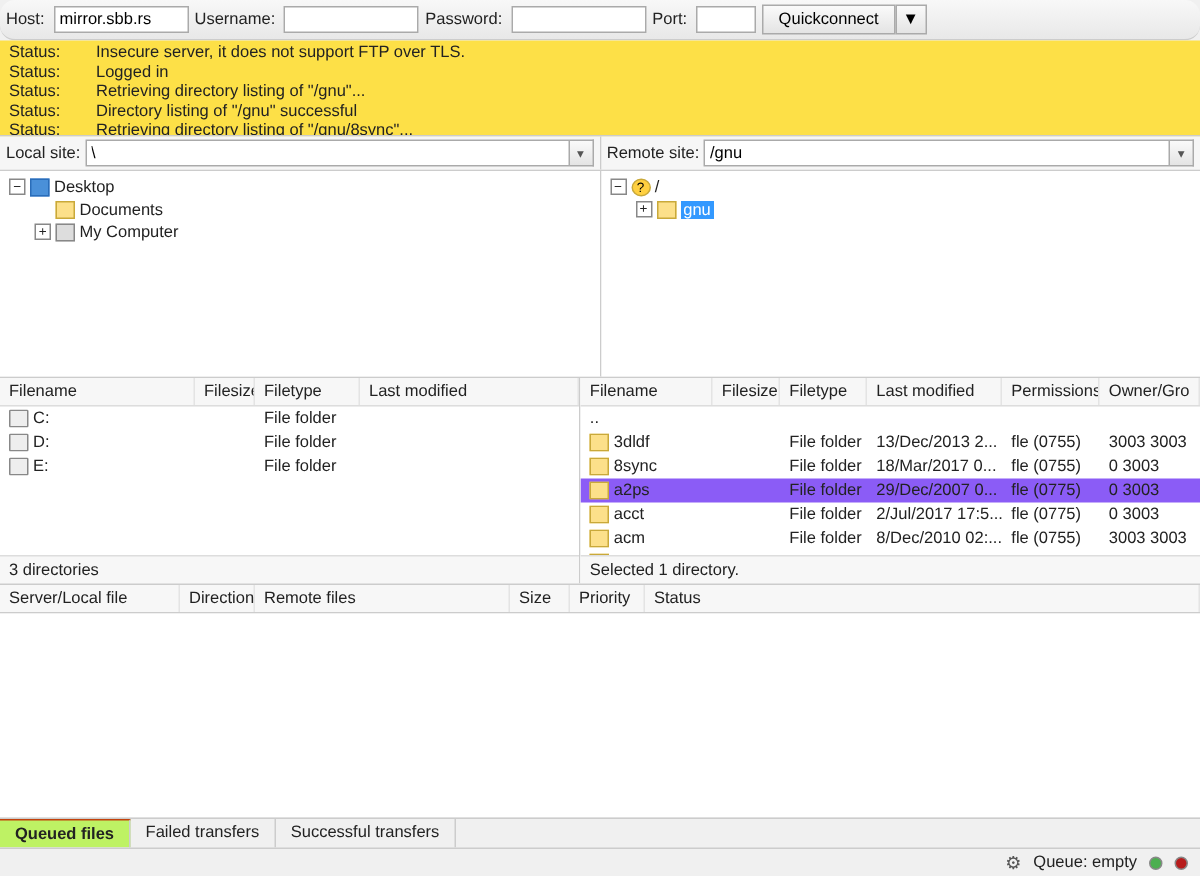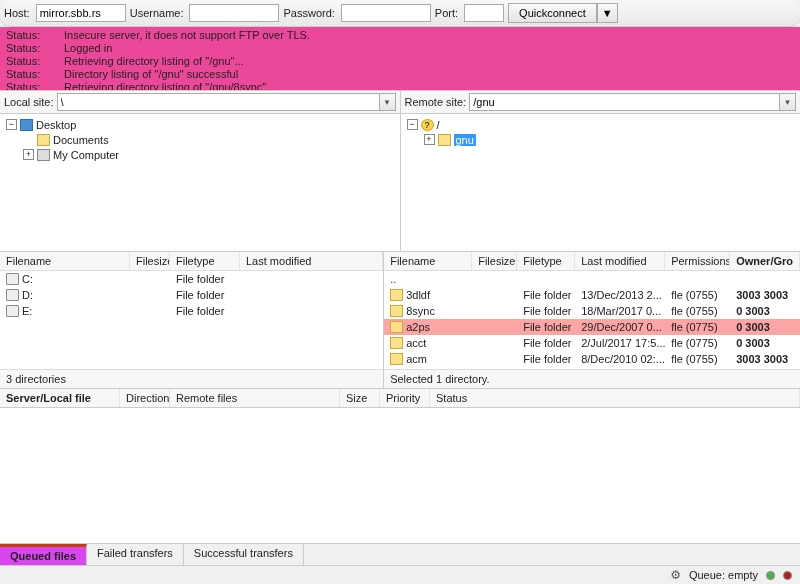--- a/index.html
+++ b/index.html
@@ -6,21 +6,21 @@
 body { font-family: "Segoe UI", Tahoma, sans-serif; font-size: 11px; color: #222; background: #f0f0f0; width: 800px; height: 584px; overflow: hidden; display: flex; flex-direction: column; }
 .toolbar { display: flex; align-items: center; gap: 4px; padding: 3px 4px; background: linear-gradient(#f8f8f8,#e8e8e8); border-bottom: 1px solid #ccc; border-radius: 10px; }
 .toolbar label { margin-right: 2px; }
 .toolbar input { border: 1px solid #aaa; padding: 1px 3px; font-size: 11px; height: 18px; }
 .toolbar input.host { width: 90px; background:#fff; }
 .toolbar input.user { width: 90px; }
 .toolbar input.pass { width: 90px; }
 .toolbar input.port { width: 40px; }
 .btn { border: 1px solid #aaa; background: linear-gradient(#fafafa,#e4e4e4); padding: 2px 10px; font-size: 11px; height: 20px; cursor: pointer; }
 .btn.drop { padding: 2px 4px; margin-left: -4px; }
-.log { background: #ec4899; border-bottom: 1px solid #ccc; height: 64px; overflow: hidden; padding: 2px 6px; font-size: 11px; line-height: 13px; }
+.log { background: #fde047; border-bottom: 1px solid #ccc; height: 64px; overflow: hidden; padding: 2px 6px; font-size: 11px; line-height: 13px; }
 .log-row { display: flex; gap: 18px; }
 .log-row .l { width: 40px; }
 .sites { display: flex; align-items: center; border-bottom: 1px solid #ccc; }
 .site { flex: 1; display: flex; align-items: center; padding: 2px 4px; background: #f6f6f6; border-right: 1px solid #ccc; }
 .site:last-child { border-right: none; }
 .site input { flex: 1; border: 1px solid #aaa; padding: 1px 3px; font-size: 11px; height: 18px; background:#fff; }
 .site .chev { width: 16px; height: 18px; border:1px solid #aaa; border-left:none; background:linear-gradient(#fafafa,#e4e4e4); display:flex; align-items:center; justify-content:center; cursor:pointer; font-size:9px; color:#555;}
 .trees { display: flex; height: 138px; border-bottom: 1px solid #ccc; }
 .tree { flex: 1; background: #fff; border-right: 1px solid #ccc; padding: 3px 6px; overflow: hidden; font-size: 11px; }
 .tree:last-child { border-right: none; }
@@ -35,40 +35,40 @@
 .ic.drv { background:#eee; border:1px solid #888; border-radius:1px;}
 .ic.q { background:#ffd040; border:1px solid #c9a93a; border-radius:50%; text-align:center; font-size:9px; line-height:11px; color:#000;}
 .sel { background:#3399ff; color:#fff; padding:0 2px; }
 .listings { display: flex; flex:1; min-height:0; }
 .listing { flex: 1; display:flex; flex-direction:column; border-right: 1px solid #ccc; background:#fff; min-height:0;}
 .listing:last-child { border-right:none; }
 .lhdr { display:flex; border-bottom:1px solid #ddd; background:#f7f7f7; font-size:11px; }
 .lhdr .col { padding:3px 6px; border-right:1px solid #e4e4e4; white-space:nowrap; overflow:hidden; }
 .lbody { flex:1; overflow:hidden; }
 .lrow { display:flex; height:16px; align-items:center; font-size:11px; }
-.lrow.selr { background:#fca5a5; }
+.lrow.selr { background:#8b5cf6; }
 .lrow .col { padding:0 6px; white-space:nowrap; overflow:hidden; display:flex; align-items:center; gap:3px;}
 .lfoot { border-top:1px solid #ddd; padding:3px 6px; background:#f7f7f7; font-size:11px; }
 .queue-hdr { display:flex; border-top:1px solid #ccc; border-bottom:1px solid #ccc; background:#f7f7f7; }
 .queue-hdr .col { padding:3px 6px; border-right:1px solid #e4e4e4; font-size:11px; }
 .queue-body { flex:1; background:#fff; min-height:50px;}
 .bottom-tabs { display:flex; border-top:1px solid #ccc; background:#f0f0f0; }
 .bottom-tabs .tab { padding:3px 10px; border-right:1px solid #ccc; font-size:11px; cursor:pointer;}
-.bottom-tabs .tab.active { background:#d946ef; font-weight:bold; border-top:3px solid #c2410c;}
+.bottom-tabs .tab.active { background:#bef264; font-weight:bold; border-top:1px solid #c2410c;}
 .status { display:flex; align-items:center; justify-content:flex-end; gap:8px; padding:2px 8px; border-top:1px solid #ccc; background:#f0f0f0; font-size:11px;}
 .dot { width:9px; height:9px; border-radius:50%; border:1px solid #888;}
 .dot.g { background:#4caf50;}
 .dot.r { background:#b71c1c;}
 .gear { font-size:12px; color:#555;}
 
 .L .col.c1{width:130px;} .L .col.c2{width:40px;text-align:right;} .L .col.c3{width:70px;} .L .col.c4{flex:1;}
 
-.R .col.c1{width:88px;} .R .col.c2{width:45px;text-align:right;} .R .col.c3{width:58px;} .R .col.c4{width:90px;} .R .col.c5{width:65px;} .R .col.c6{flex:1;font-weight:bold;}
-
-.Q .col.q1{width:120px;font-weight:bold;} .Q .col.q2{width:50px;} .Q .col.q3{width:170px;} .Q .col.q4{width:40px;} .Q .col.q5{width:50px;} .Q .col.q6{flex:1;}
+.R .col.c1{width:88px;} .R .col.c2{width:45px;text-align:right;} .R .col.c3{width:58px;} .R .col.c4{width:90px;} .R .col.c5{width:65px;} .R .col.c6{flex:1;}
+
+.Q .col.q1{width:120px;} .Q .col.q2{width:50px;} .Q .col.q3{width:170px;} .Q .col.q4{width:40px;} .Q .col.q5{width:50px;} .Q .col.q6{flex:1;}
 </style>
 </head>
 <body>
 
 <div class="toolbar">
   <label>Host:</label>
   <input class="host" value="mirror.sbb.rs" style="">
   <label>Username:</label>
   <input class="user" value="" style="">
   <label>Password:</label>

